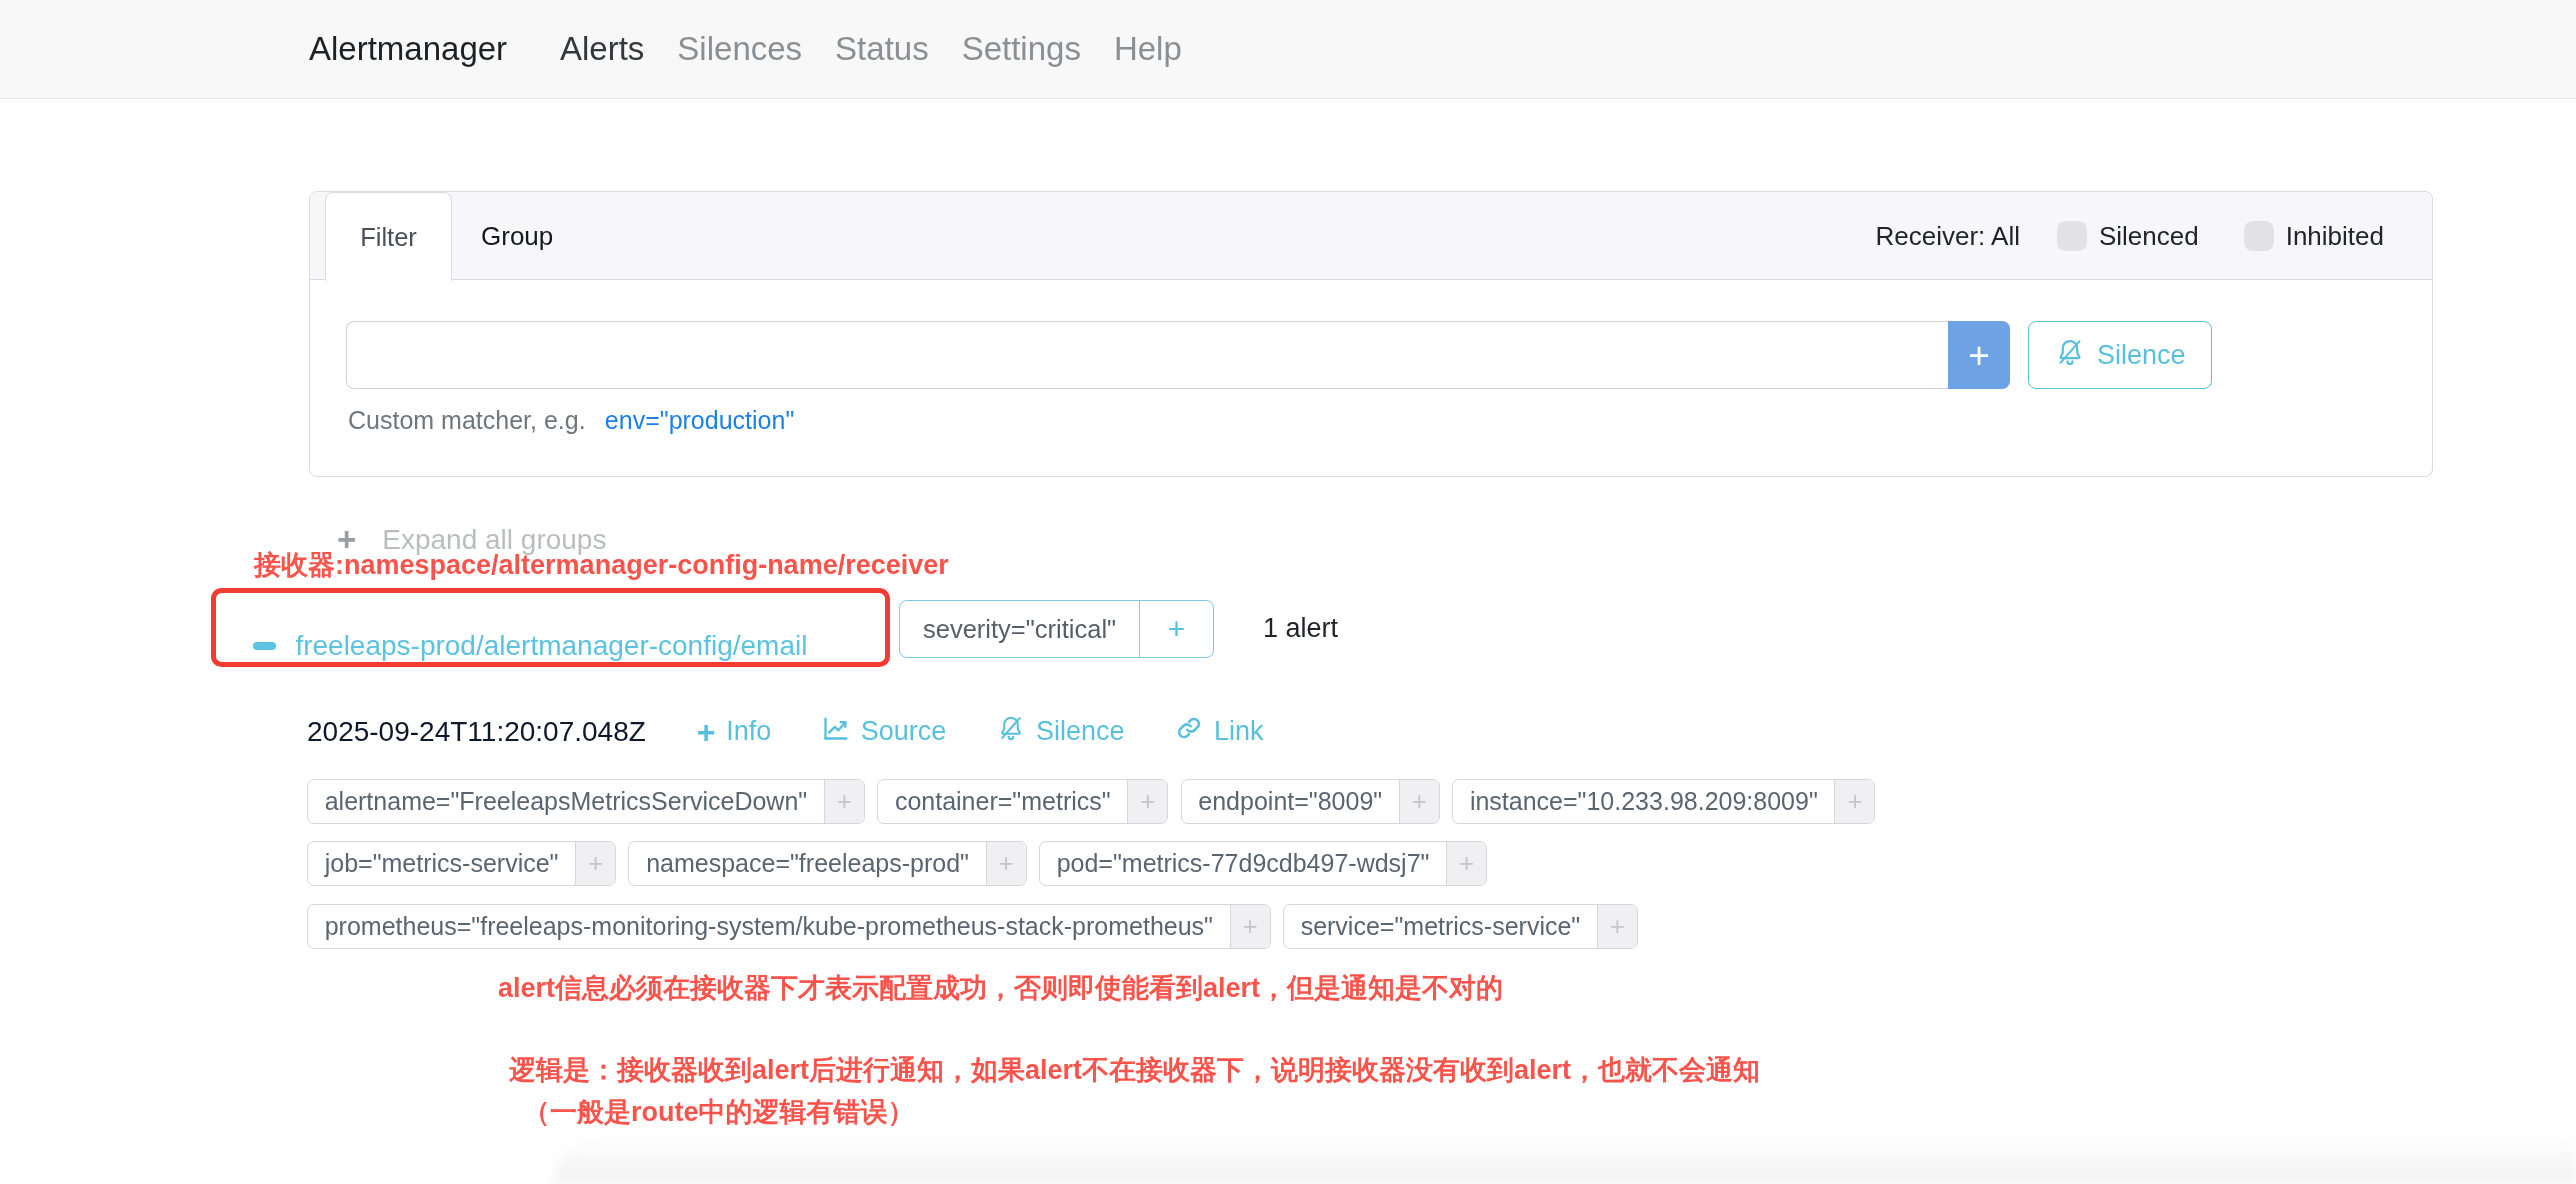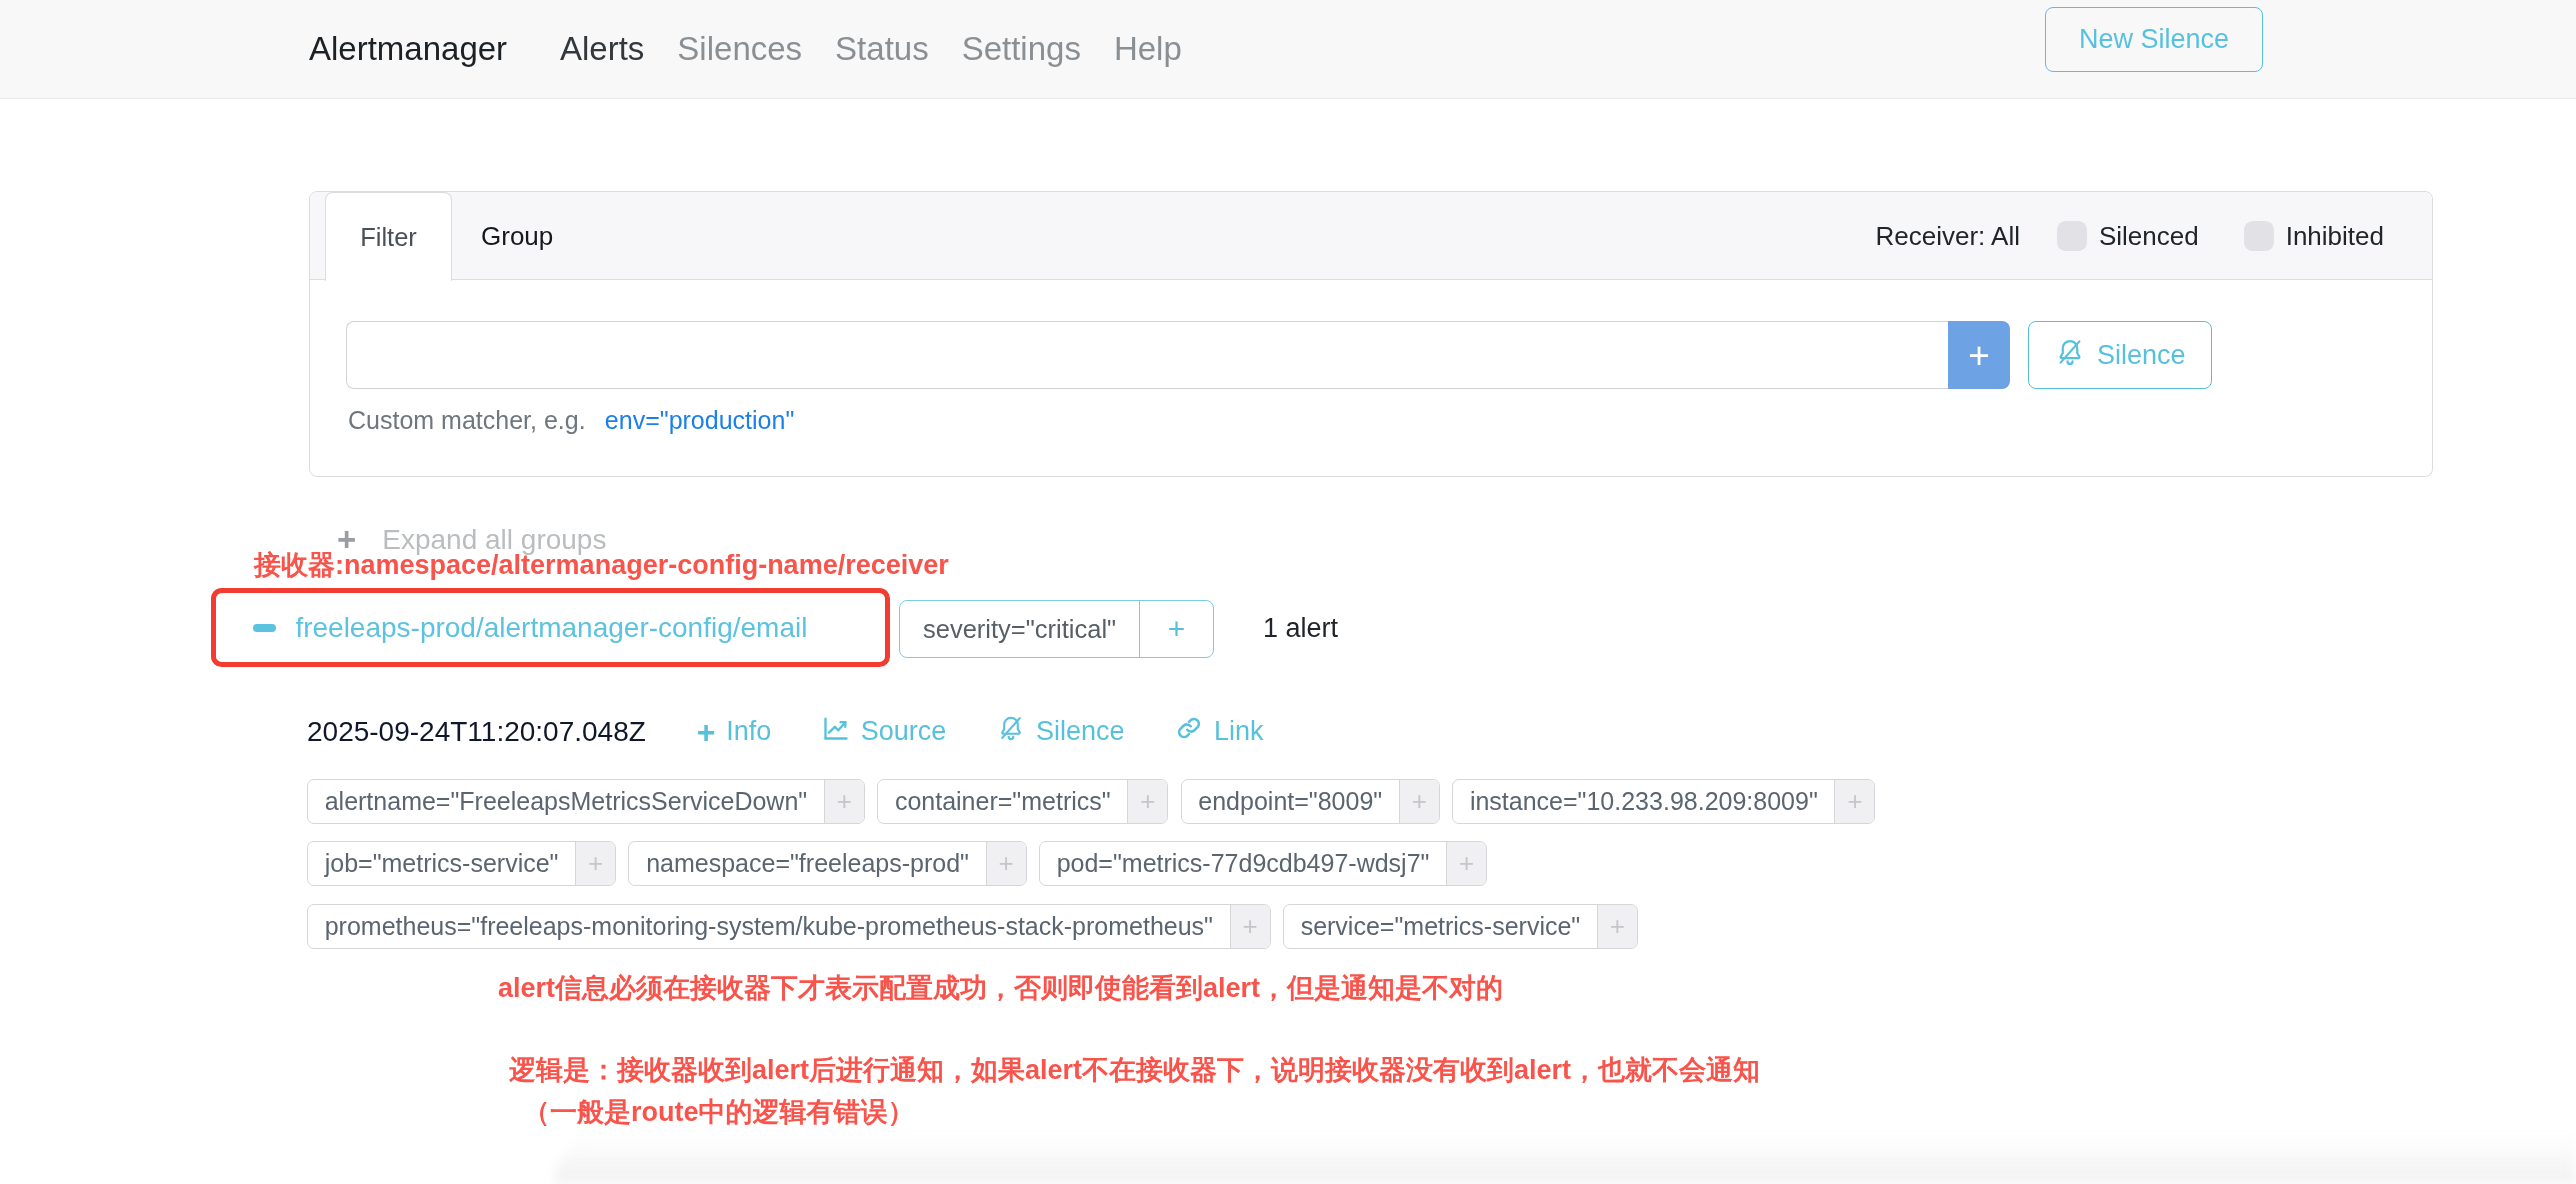--- a/index.html
+++ b/index.html
@@ -51,21 +51,21 @@
   .expand-plus { font-size:33px; font-weight:700; color:#9b9ea1; line-height:1; }
   .expand-label { font-size:28px; color:#babdbf; }
   .note { position:absolute; color:#f8544b; font-weight:600; white-space:nowrap; }
   .note-receiver { left:254px; top:547px; font-size:27px; }
   .note-1 { left:498px; top:970px; font-size:27px; }
   .note-2 { left:509px; top:1052px; font-size:27px; }
   .note-3 { left:523px; top:1094px; font-size:27px; }
 
   
   .group-annotation-box { position:absolute; left:211px; top:588px; width:679px; height:79px;
-    border:5.3px solid #f23b31; border-radius:10.6px; display:flex; align-items:center; }
+    border:5.3px solid #f23b31; border-radius:10.6px; display:flex; align-items:flex-end; }
   .group-toggle { display:flex; align-items:center; gap:19.4px; margin-left:37px; cursor:pointer; }
   .minus-bar { width:23px; height:8px; border-radius:4.4px; background:#5bc2df; }
   .group-link { font-size:28px; color:#5bc2df; }
   .matcher-chip { position:absolute; left:899px; top:600px; height:58px;
     border:1.8px solid #79cce4; border-radius:8px; display:flex; align-items:stretch; background:#fff; }
   .chip-text { display:flex; align-items:center; padding:0 23px; font-size:25.5px; color:#565e66; }
   .chip-plus { display:flex; align-items:center; justify-content:center; width:74px;
     border-left:1.8px solid #79cce4; font-size:30px; color:#57c0dd; cursor:pointer; }
   .alert-count { position:absolute; left:1263px; top:613px; font-size:27px; color:#212529; }
 
@@ -95,21 +95,20 @@
 
   <div class="navbar">
     <div class="brand">Alertmanager</div>
     <div class="nav-links">
       <div class="nav-link active">Alerts</div>
       <div class="nav-link">Silences</div>
       <div class="nav-link">Status</div>
       <div class="nav-link">Settings</div>
       <div class="nav-link">Help</div>
     </div>
-    <div class="btn-new-silence">New Silence</div>
   </div>
 
   <div class="panel">
     <div class="panel-header">
       <div class="tab-active">Filter</div>
       <div class="tab-plain">Group</div>
       <div class="header-right">
         <span class="receiver-label">Receiver: All</span>
         <span class="checkbox"></span>
         <span class="check-label">Silenced</span>

